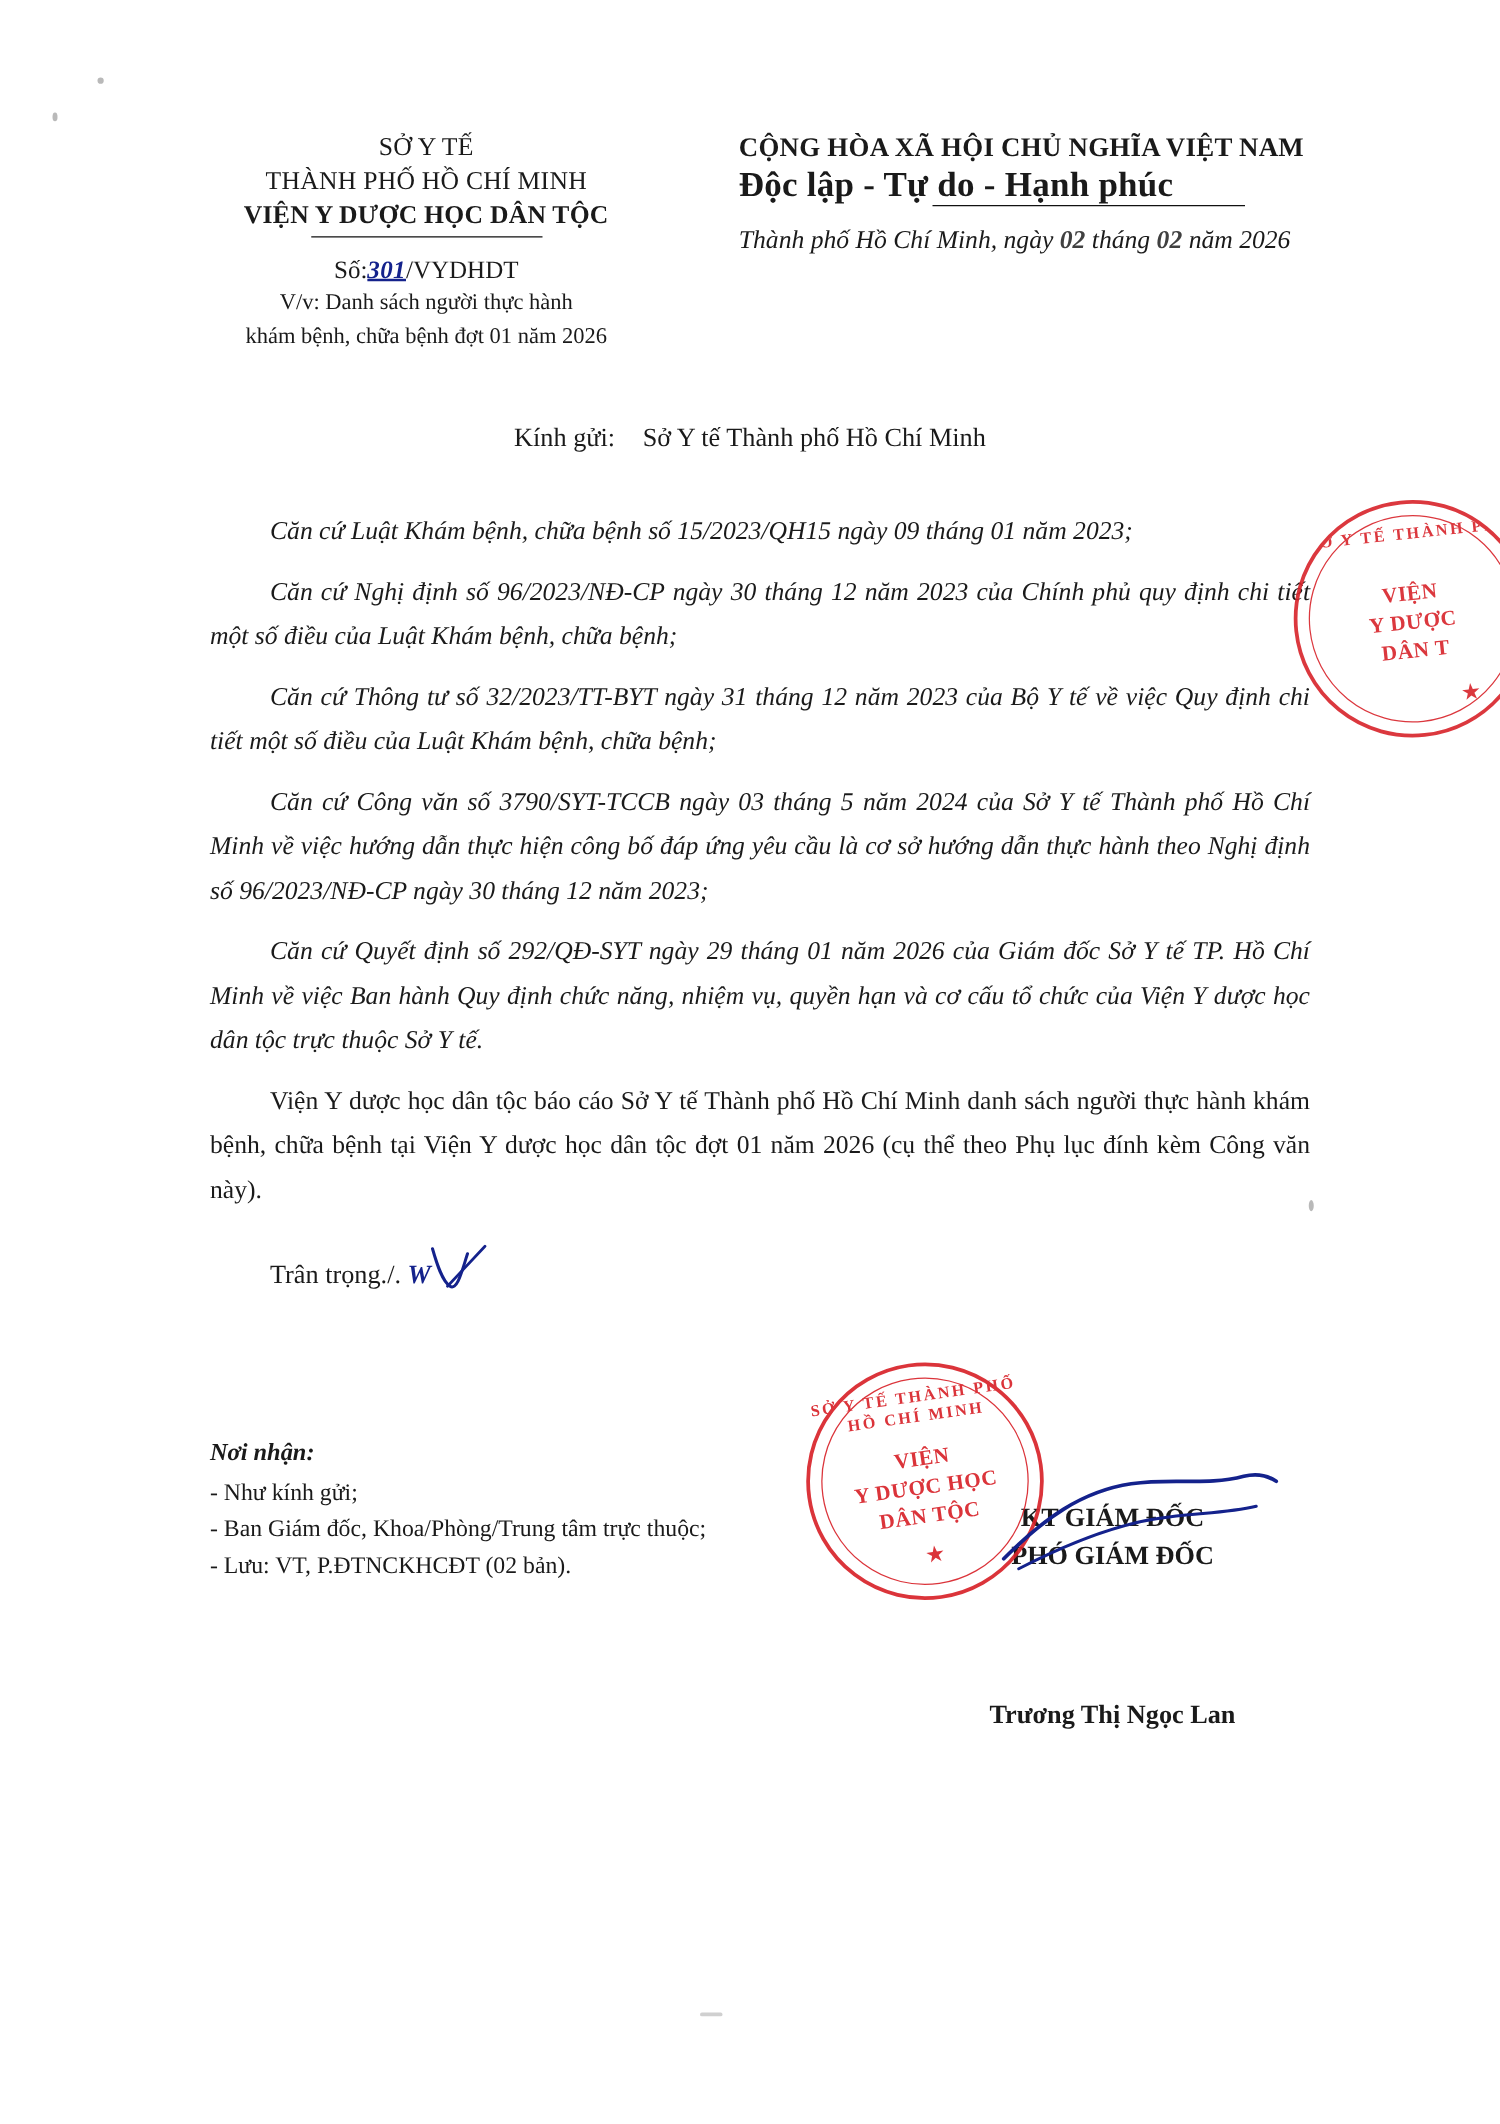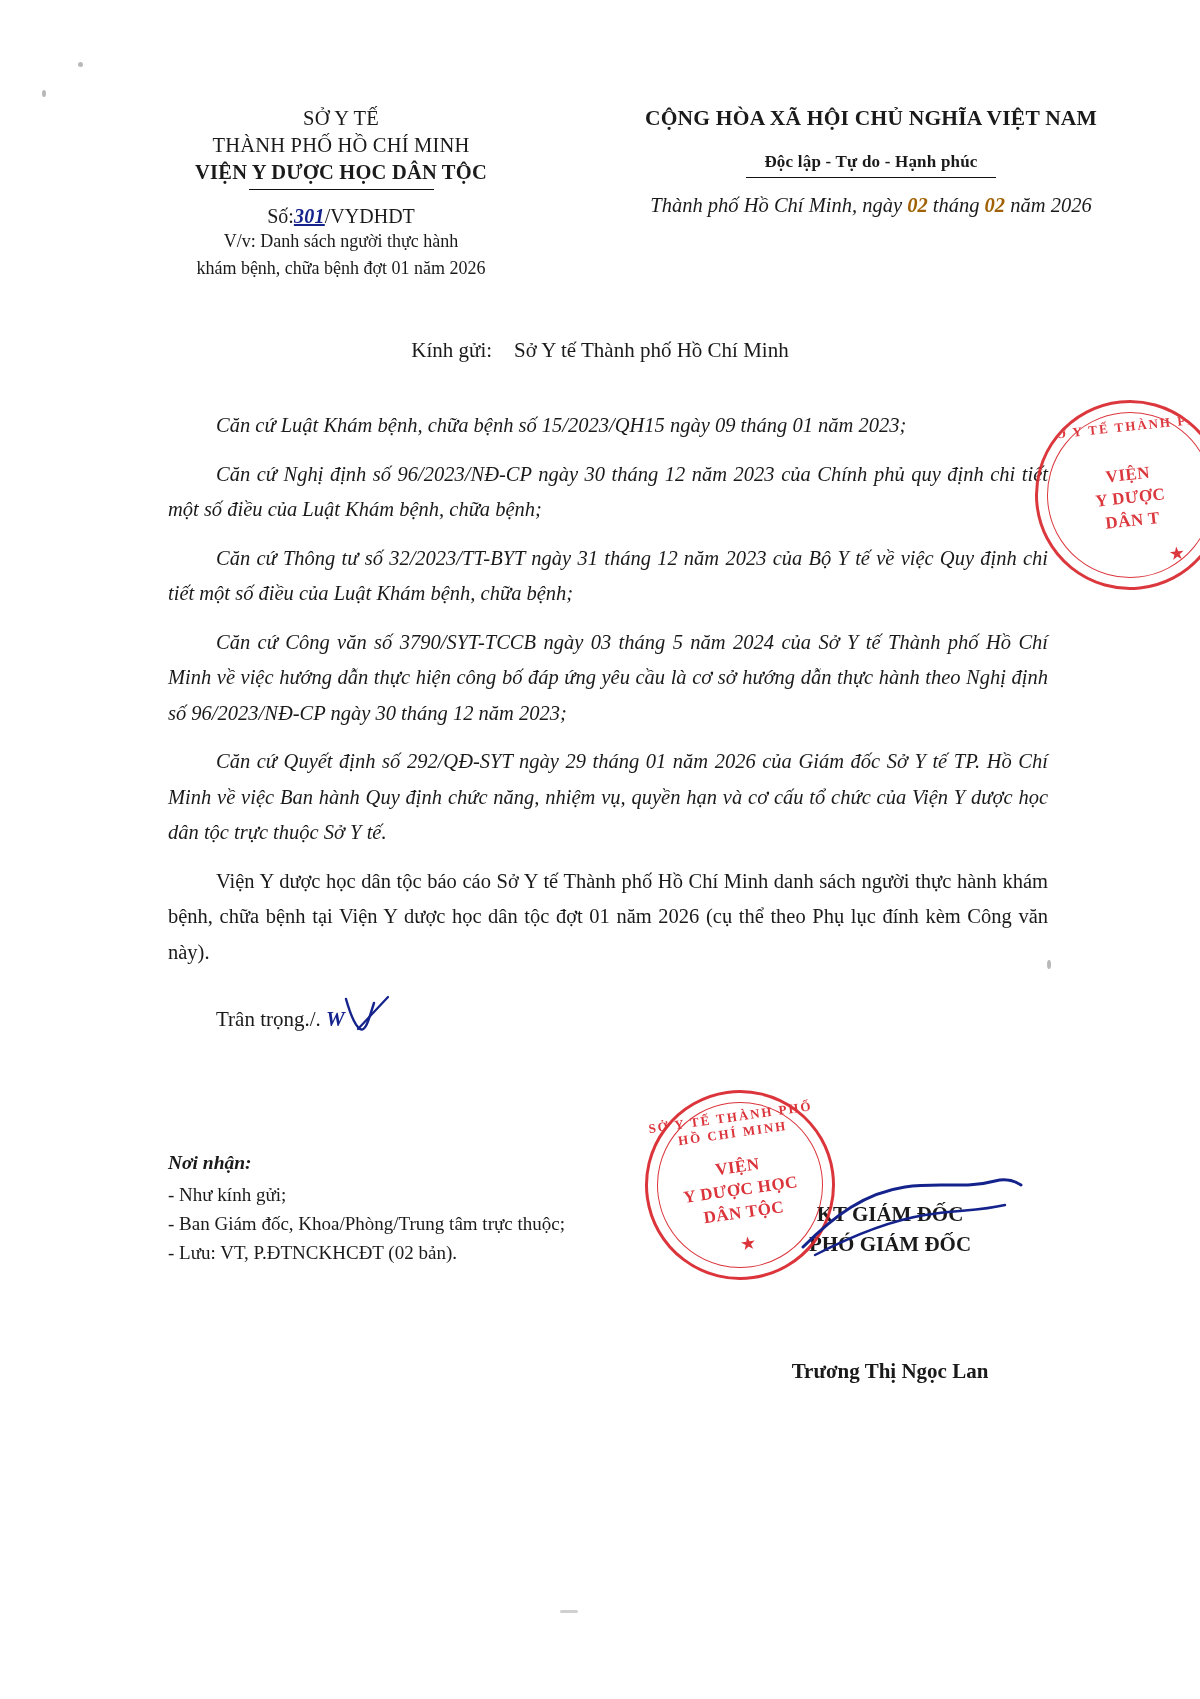--- a/index.html
+++ b/index.html
@@ -34,21 +34,21 @@
     flex-direction: row;
     padding-left: 16px;
   }
   .hdr-left {
     width: 500px;
     margin-left: 75px;
     text-align: center;
   }
   .hdr-right {
     width: 560px;
-    text-align: center;
+    text-align: left;
   }
   .hdr-line {
     font-size: 20.5px;
     line-height: 27px;
     letter-spacing: 0.2px;
   }
   .bold { font-weight: bold; }
   .underline-short {
     display: block;
     width: 250px;
@@ -78,21 +78,21 @@
     font-size: 18px;
     line-height: 27px;
   }
 
   .place-date {
     font-style: italic;
     font-size: 20.5px;
     margin-top: 16px;
   }
   .hand {
-    color: #a16207;
+    color: #404040;
     font-family: "Liberation Serif", serif;
     font-style: italic;
     font-weight: bold;
     margin-top: 34px;
   }
 
   
   .kinh-gui {
     position: absolute;
     top: 338px;
@@ -281,21 +281,21 @@
       <div class="so-line">
         <span>Số:</span><span class="so-num">301</span><span>/VYDHDT</span>
       </div>
 
       <div class="vv">V/v: Danh sách người thực hành</div>
       <div class="vv">khám bệnh, chữa bệnh đợt 01 năm 2026</div>
     </div>
 
     <div class="hdr-right">
       <div class="hdr-line bold" style="font-size:21.5px;">CỘNG HÒA XÃ HỘI CHỦ NGHĨA VIỆT NAM</div>
-      <div class="hdr-line bold" style="font-size:17px;margin-top:16px;">Độc lập - Tự do - Hạnh phúc</div>
+      <div class="hdr-line bold" style="font-size:28px;margin-top:3px;">Độc lập - Tự do - Hạnh phúc</div>
       <span class="underline-short"></span>
 
       <div class="place-date">
         <span>Thành phố Hồ Chí Minh, ngày</span>
         <span class="hand">02</span>
         <span>tháng</span>
         <span class="hand">02</span>
         <span>năm</span>
         <span>2026</span>
       </div>

